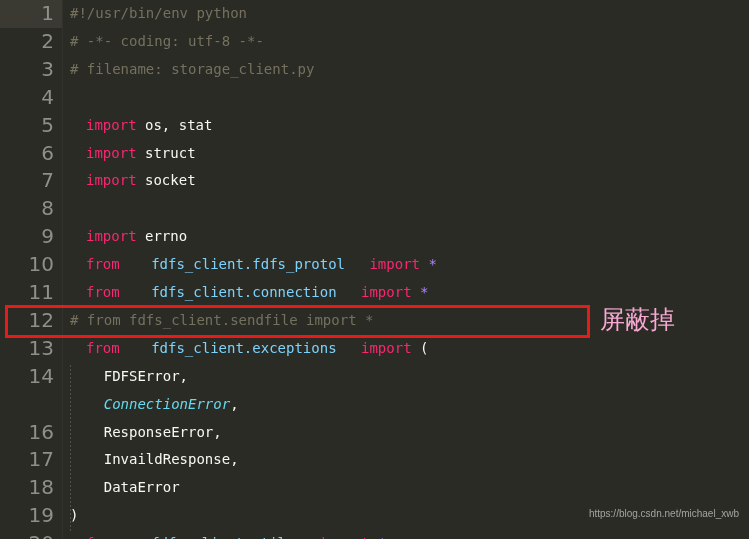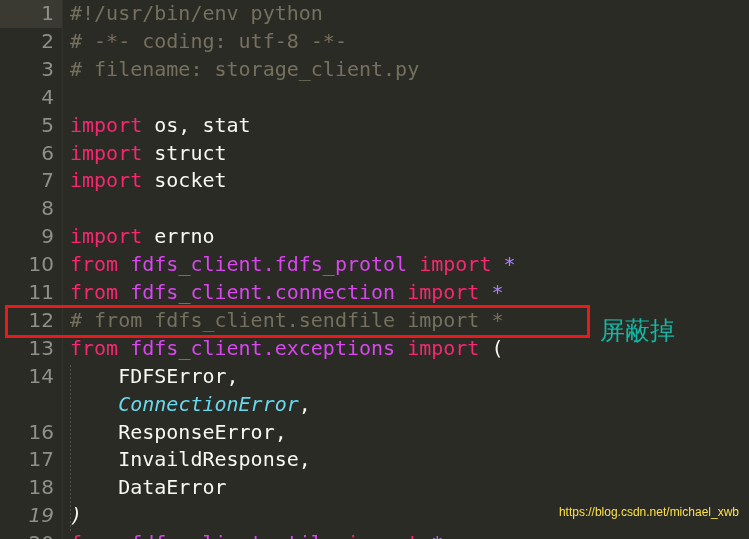--- a/index.html
+++ b/index.html
@@ -59,29 +59,29 @@
     padding-right: 8px;
     color: #8f9089;
     font-size: 20px;
     font-family: "DejaVu Sans", sans-serif;
   }
 
   .code-cell {
     position: absolute;
     left: 70px; top: 0;
     height: 27.9px;
-    font-size: 20px;
+    font-size: 14px;
     color: #f8f8f2;
     white-space: pre;
   }
 
   
-  .kw    { color: #f92672; }
+  .kw    { color: #f92672; margin-left: 16px; }
   .nm    { color: #f8f8f2; }
-  .mod   { color: #d946ef; }
+  .mod   { color: #7dd3fc; padding-left: 23px; }
   .cm    { color: #75715e; }
   .star  { color: #ae81ff; }
   .cls   { color: #f8f8f2; }
   .bi    { color: #66d9ef; font-style: italic; }
   .paren { color: #f8f8f2; }
 
   
   .indent-guide {
     position: absolute;
     left: 70px;
@@ -98,35 +98,34 @@
     top: 305px;
     width: 585px;
     height: 33px;
     border: 3px solid #e81b1b;
     pointer-events: none;
   }
   #redlabel {
     position: absolute;
     left: 600px;
     top: 303px;
-    color: #14b8a6;
+    color: #f9a8d4;
     font-size: 25px;
     line-height: 33px;
-    font-family: Liberation Mono, monospace;
+    font-family: Liberation Serif, serif;
     white-space: nowrap;
-    margin-top: 13px;
   }
 
   
   #watermark {
     position: absolute;
     right: 10px;
     bottom: 20px;
-    color: #fde047;
-    font-size: 12px;
+    color: #a3a3a3;
+    font-size: 10px;
     font-family: "Liberation Sans", sans-serif;
     white-space: nowrap;
   }
 </style>
 </head>
 <body>
 
 <div id="editor">
 
   <div id="gutter"></div>
@@ -144,21 +143,21 @@
       <div class="row" style="top: 223.2px; position: absolute; left: 0px; width: 749px;"><div class="lnum-cell">9</div><div class="code-cell"><span class="kw">import</span><span class="nm"> errno</span></div></div>
       <div class="row" style="top: 251.1px; position: absolute; left: 0px; width: 749px;"><div class="lnum-cell">10</div><div class="code-cell"><span class="kw">from</span><span class="mod"> fdfs_client.fdfs_protol </span><span class="kw">import</span><span class="nm"> </span><span class="star">*</span></div></div>
       <div class="row" style="top: 279px; position: absolute; left: 0px; width: 749px;"><div class="lnum-cell">11</div><div class="code-cell"><span class="kw">from</span><span class="mod"> fdfs_client.connection </span><span class="kw">import</span><span class="nm"> </span><span class="star">*</span></div></div>
       <div class="row" style="top: 306.9px; position: absolute; left: 0px; width: 595px;"><div class="lnum-cell">12</div><div class="code-cell"><span class="cm"># from fdfs_client.sendfile import *</span></div></div>
       <div class="row" style="top: 334.8px; position: absolute; left: 0px; width: 749px;"><div class="lnum-cell">13</div><div class="code-cell"><span class="kw">from</span><span class="mod"> fdfs_client.exceptions </span><span class="kw">import</span><span class="nm"> </span><span class="paren">(</span></div></div>
       <div class="row" style="top: 362.7px; position: absolute; left: 0px; width: 649px;"><div class="lnum-cell">14</div><div class="code-cell"><span class="cls">    FDFSError,</span></div></div>
       <div class="row" style="top: 390.6px; position: absolute; left: 0px; width: 749px;"><div class="code-cell"><span class="nm">    </span><span class="bi">ConnectionError</span><span class="cls">,</span></div></div>
       <div class="row" style="top: 418.5px; position: absolute; left: 0px; width: 749px;"><div class="lnum-cell">16</div><div class="code-cell"><span class="cls">    ResponseError,</span></div></div>
       <div class="row" style="top: 446.4px; position: absolute; left: 0px; width: 641px;"><div class="lnum-cell">17</div><div class="code-cell"><span class="cls">    InvaildResponse,</span></div></div>
       <div class="row" style="top: 474.3px; position: absolute; left: 0px; width: 749px;"><div class="lnum-cell">18</div><div class="code-cell"><span class="cls">    DataError</span></div></div>
-      <div class="row" style="top: 502.2px; position: absolute; left: 0px; width: 749px; font-style: italic;"><div class="lnum-cell">19</div><div class="code-cell"><span class="paren">)</span></div></div>
+      <div class="row" style="top: 502.2px; position: absolute; left: 0px; width: 749px;"><div class="lnum-cell">19</div><div class="code-cell"><span class="paren">)</span></div></div>
       <div class="row" style="top: 530.1px; position: absolute; left: 0px; width: 749px;"><div class="lnum-cell">20</div><div class="code-cell"><span class="kw">from</span><span class="mod"> fdfs_client.utils </span><span class="kw">import</span><span class="nm"> </span><span class="star">*</span></div></div>
     </div>
 
   <div class="indent-guide" id="ig1" style="top: 364.7px; height: 167.4px;"></div>
 
   <div id="redbox"></div>
   <div id="redlabel">屏蔽掉</div>
 
   <div id="watermark">https://blog.csdn.net/michael_xwb</div>
 

